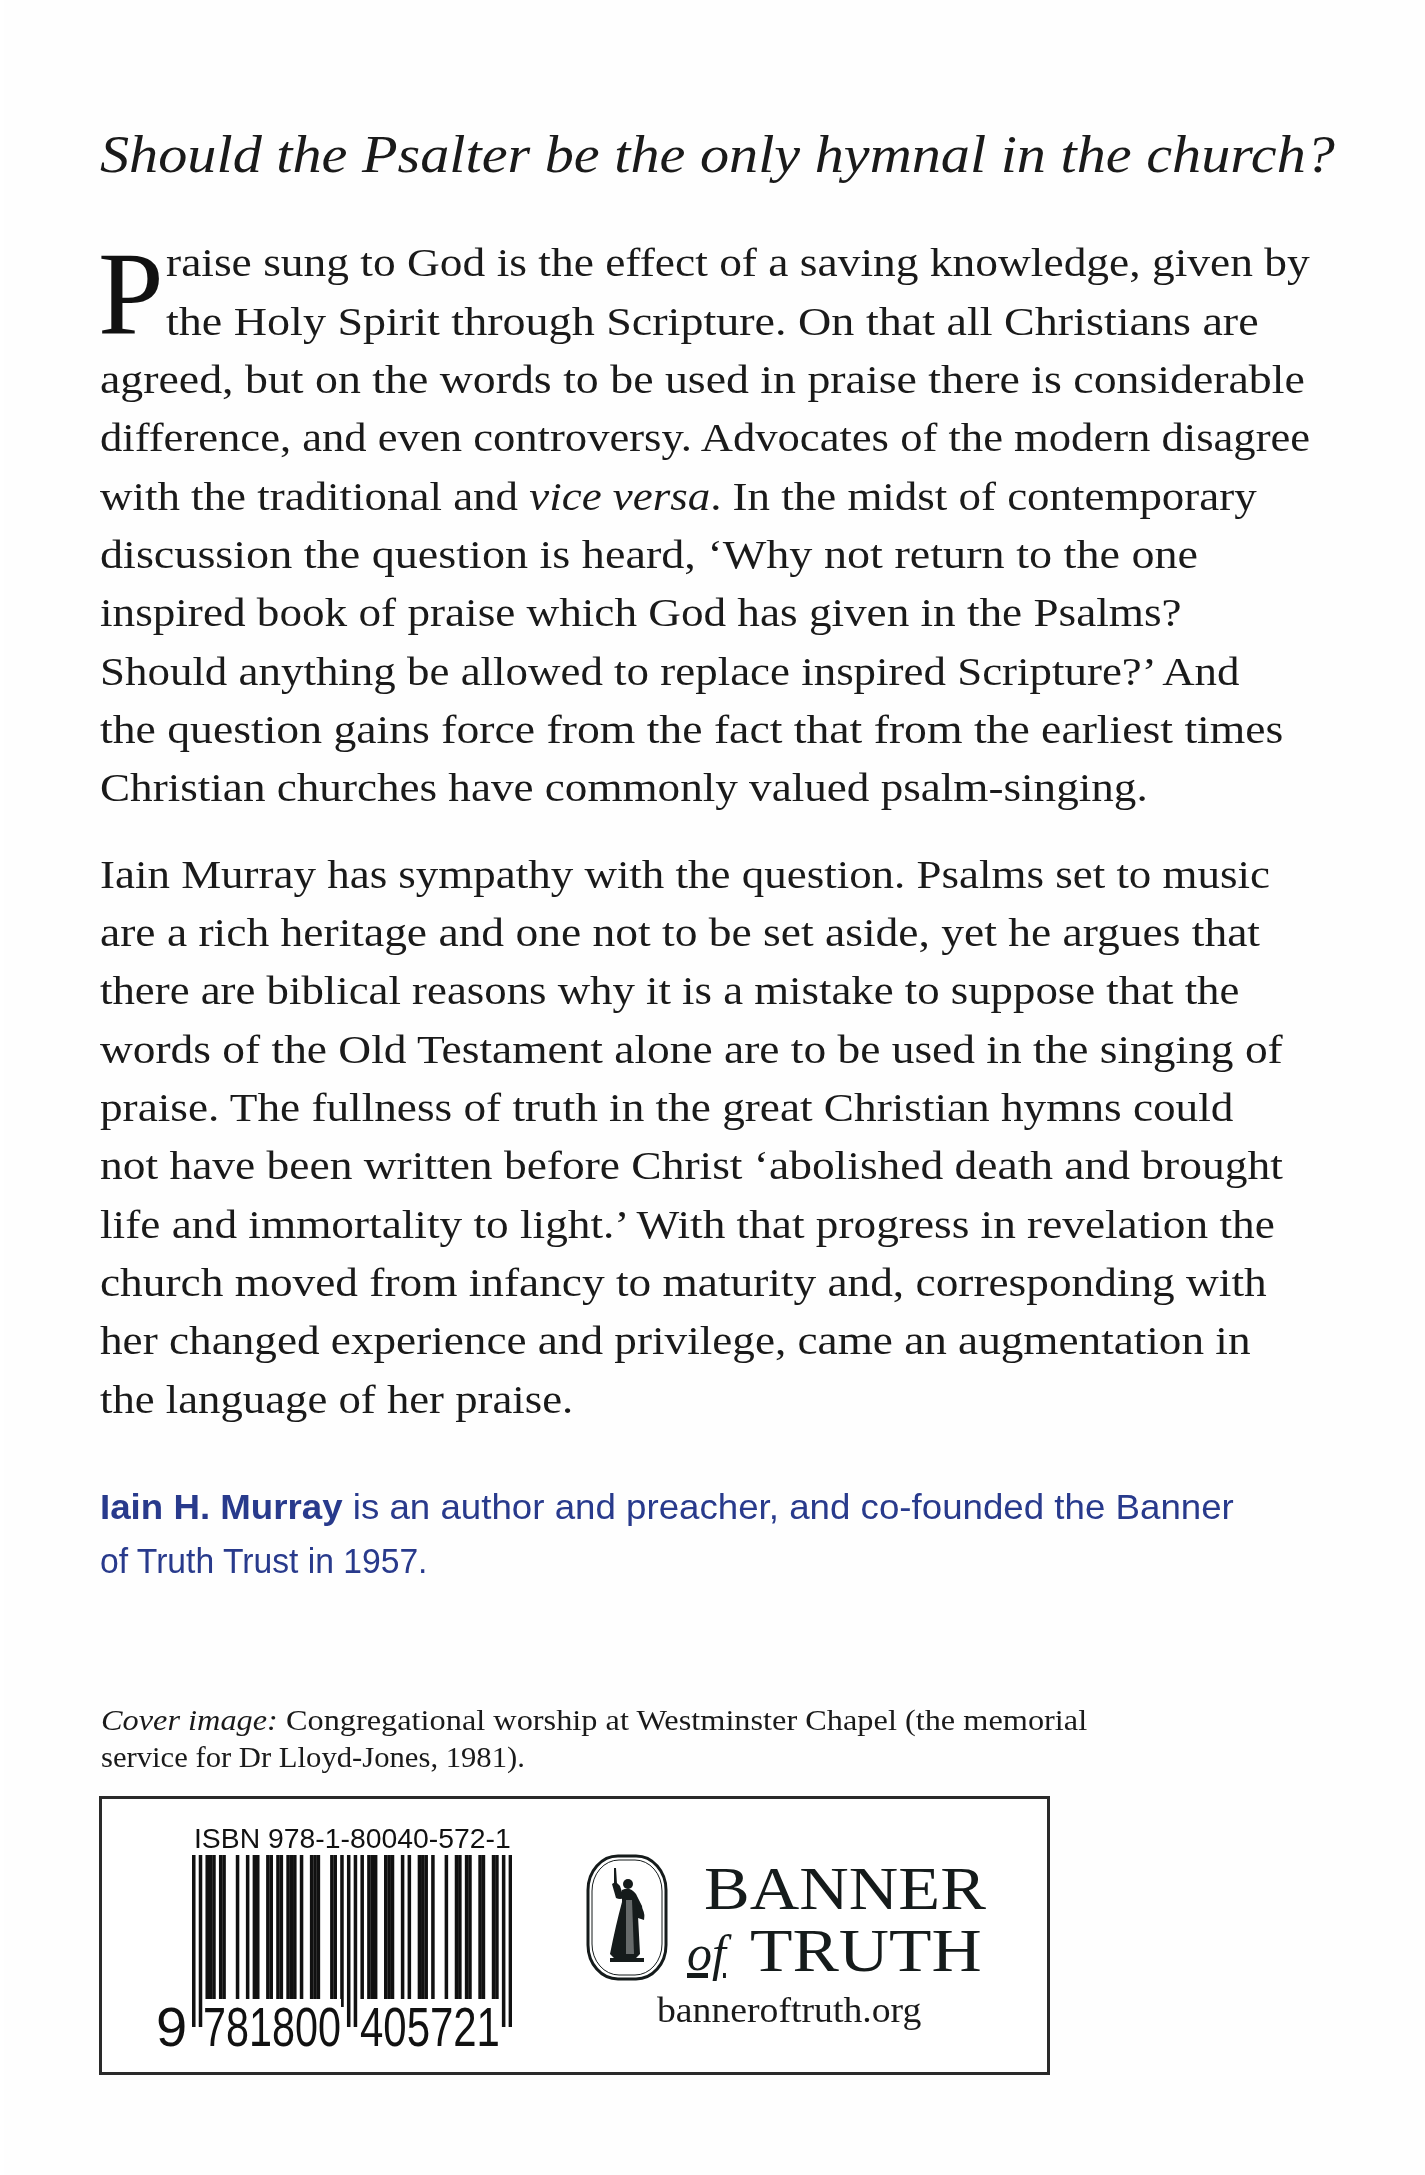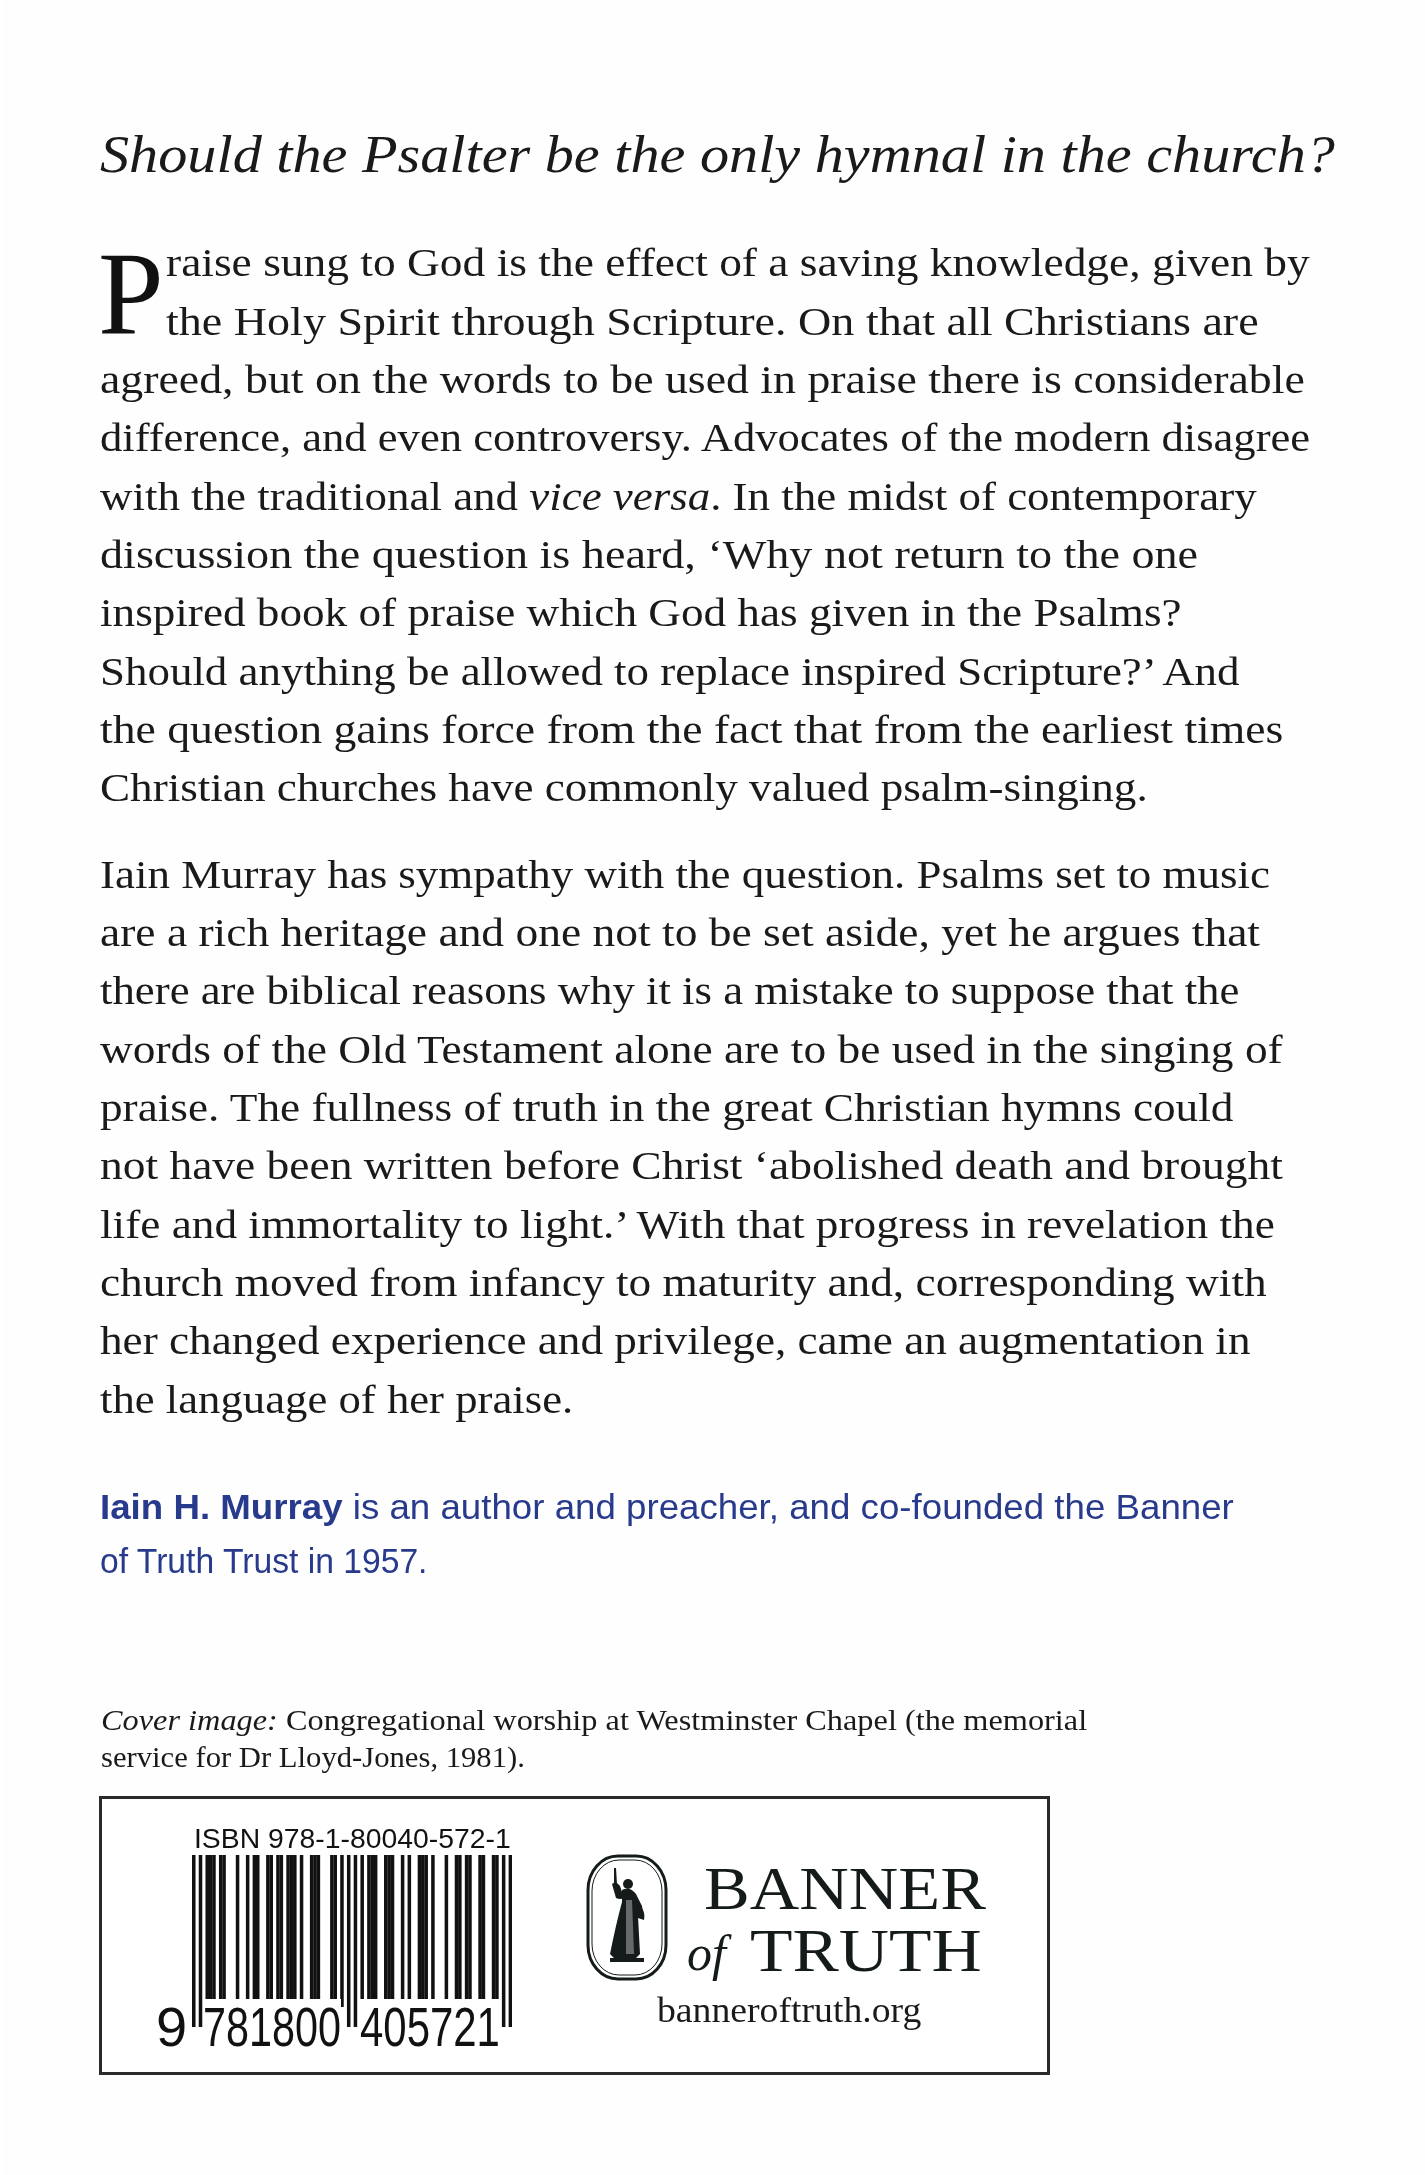--- a/index.html
+++ b/index.html
@@ -135,17 +135,17 @@
     <path d="M28 14 L30 14 L31 30 L28 30 Z" fill="#151b1b"></path>
     <path d="M26 30 Q30 26 34 32 L38 44 Q34 46 30 44 Z" fill="#151b1b"></path>
     <circle cx="42" cy="30" r="5" fill="#151b1b"></circle>
     <path d="M36 36 Q44 32 50 40 L56 52 Q58 60 52 62 L54 100 L48 106 L30 106 L24 100 Q30 70 36 48 Z" fill="#151b1b"></path>
     <path d="M40 46 L46 46 L48 100 L40 100 Z" fill="#ffffff" opacity="0.35"></path>
     <path d="M50 50 Q60 54 58 66 L52 64 Z" fill="#151b1b"></path>
     <rect x="24" y="104" width="34" height="4" fill="#151b1b"></rect>
   </svg>
 
   <div class="brand line" id="brand1" style="left: 700px; top: 1857px; font-size: 62px; transform: scaleX(1.1059);">BANNER</div>
-  <div class="brand brand-of line" id="brandof" style="left:683px; top:1928px; font-size:50px;">of</div>
+  <div class="brand brand-of line" id="brandof" style="left:683px; top:1928px; font-size:50px;text-decoration:underline;">of</div>
   <div class="brand line" id="brand2" style="left: 746px; top: 1919px; font-size: 62px; transform: scaleX(1.1208);">TRUTH</div>
 
   <div class="url line" id="url" style="left: 653px; top: 1992px; transform: scaleX(1.0476);">banneroftruth.org</div>
 </div>
 
 </body></html>

